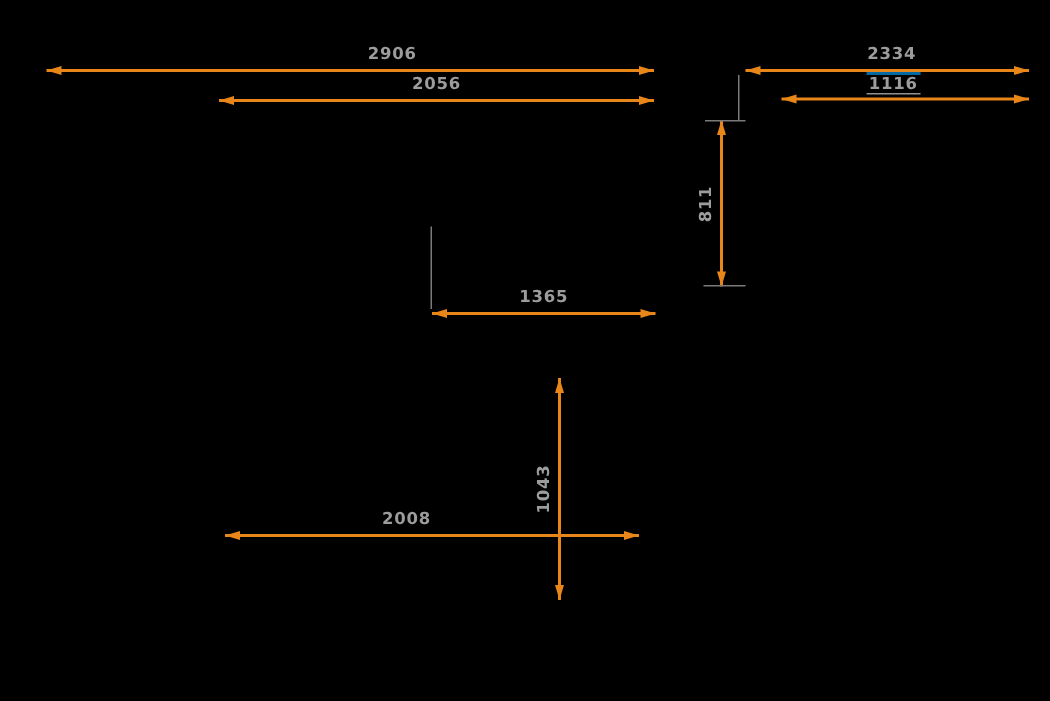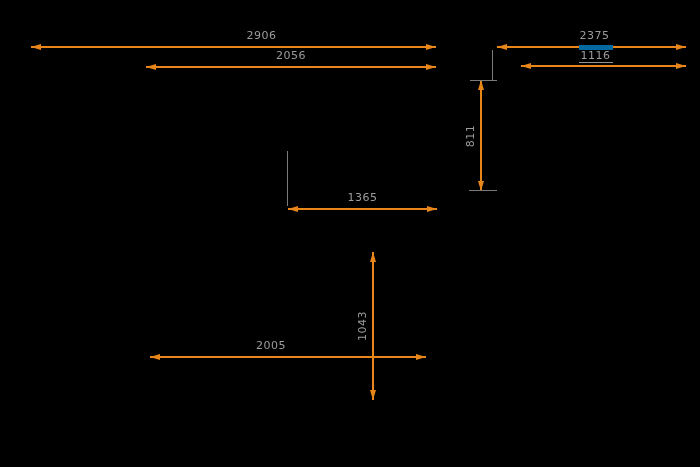--- a/index.html
+++ b/index.html
@@ -7,20 +7,21 @@
     padding: 0;
     background: #000;
   }
   .stage {
     position: relative;
     width: 700px;
     height: 467px;
     background: var(--background, #000000);
     overflow: hidden;
     font-family: "DejaVu Sans", sans-serif;
+    font-weight: bold;
   }
   .dim { position: absolute; }
   .h .ln {
     position: absolute;
     left: 0; top: 0;
     width: 100%; height: 2px;
     background: var(--dim-line, #e8861a);
   }
   .v .ln {
     position: absolute;
@@ -66,21 +67,21 @@
     bottom: 4px;
     transform: translateX(calc(-50% + var(--ls, 0px)));
   }
   .v .lbl {
     position: absolute;
     left: -9px;
     top: 50%;
     transform: translate(-50%, -50%) rotate(-90deg);
   }
   .boxed {
-    border-top: 5px solid #0369a1;
+    border-top: 2px solid #0369a1;
     border-bottom: 1px solid #909090;
     padding: 0 2px;
   }
   .ext {
     position: absolute;
     background: var(--ext-line, #7a7a7a);
   }
 </style>
 </head>
 <body>
@@ -98,21 +99,21 @@
     <div class="ln"></div>
     <div class="ah a-l"></div>
     <div class="ah a-r"></div>
     <div class="lbl" style="--ls:0px;">2056</div>
   </div>
 
   <div class="dim h" style="left:497px; top:46px; width:189px;">
     <div class="ln"></div>
     <div class="ah a-l"></div>
     <div class="ah a-r"></div>
-    <div class="lbl" style="--ls:3px;">2375</div>
+    <div class="lbl" style="--ls:3px;">2334</div>
   </div>
 
   <div class="dim h" style="left:521px; top:65px; width:165px;">
     <div class="ln"></div>
     <div class="ah a-l"></div>
     <div class="ah a-r"></div>
     <div class="lbl boxed" style="--ls:-8px; bottom:2px;">1116</div>
   </div>
 
   <div class="dim v" style="left:480px; top:80px; height:111px;">
@@ -133,21 +134,21 @@
     <div class="ln"></div>
     <div class="ah a-t"></div>
     <div class="ah a-b"></div>
     <div class="lbl">1043</div>
   </div>
 
   <div class="dim h" style="left:150px; top:356px; width:276px;">
     <div class="ln"></div>
     <div class="ah a-l"></div>
     <div class="ah a-r"></div>
-    <div class="lbl" style="--ls:-17px;">2005</div>
+    <div class="lbl" style="--ls:-17px;">2008</div>
   </div>
 
   <div class="ext" style="left:287px; top:151px; width:1px; height:55px;"></div>
   <div class="ext" style="left:492px; top:50px; width:1px; height:30px;"></div>
   <div class="ext" style="left:470px; top:80px; width:27px; height:1px;"></div>
   <div class="ext" style="left:469px; top:190px; width:28px; height:1px;"></div>
 
 </div>
 
 </body></html>

